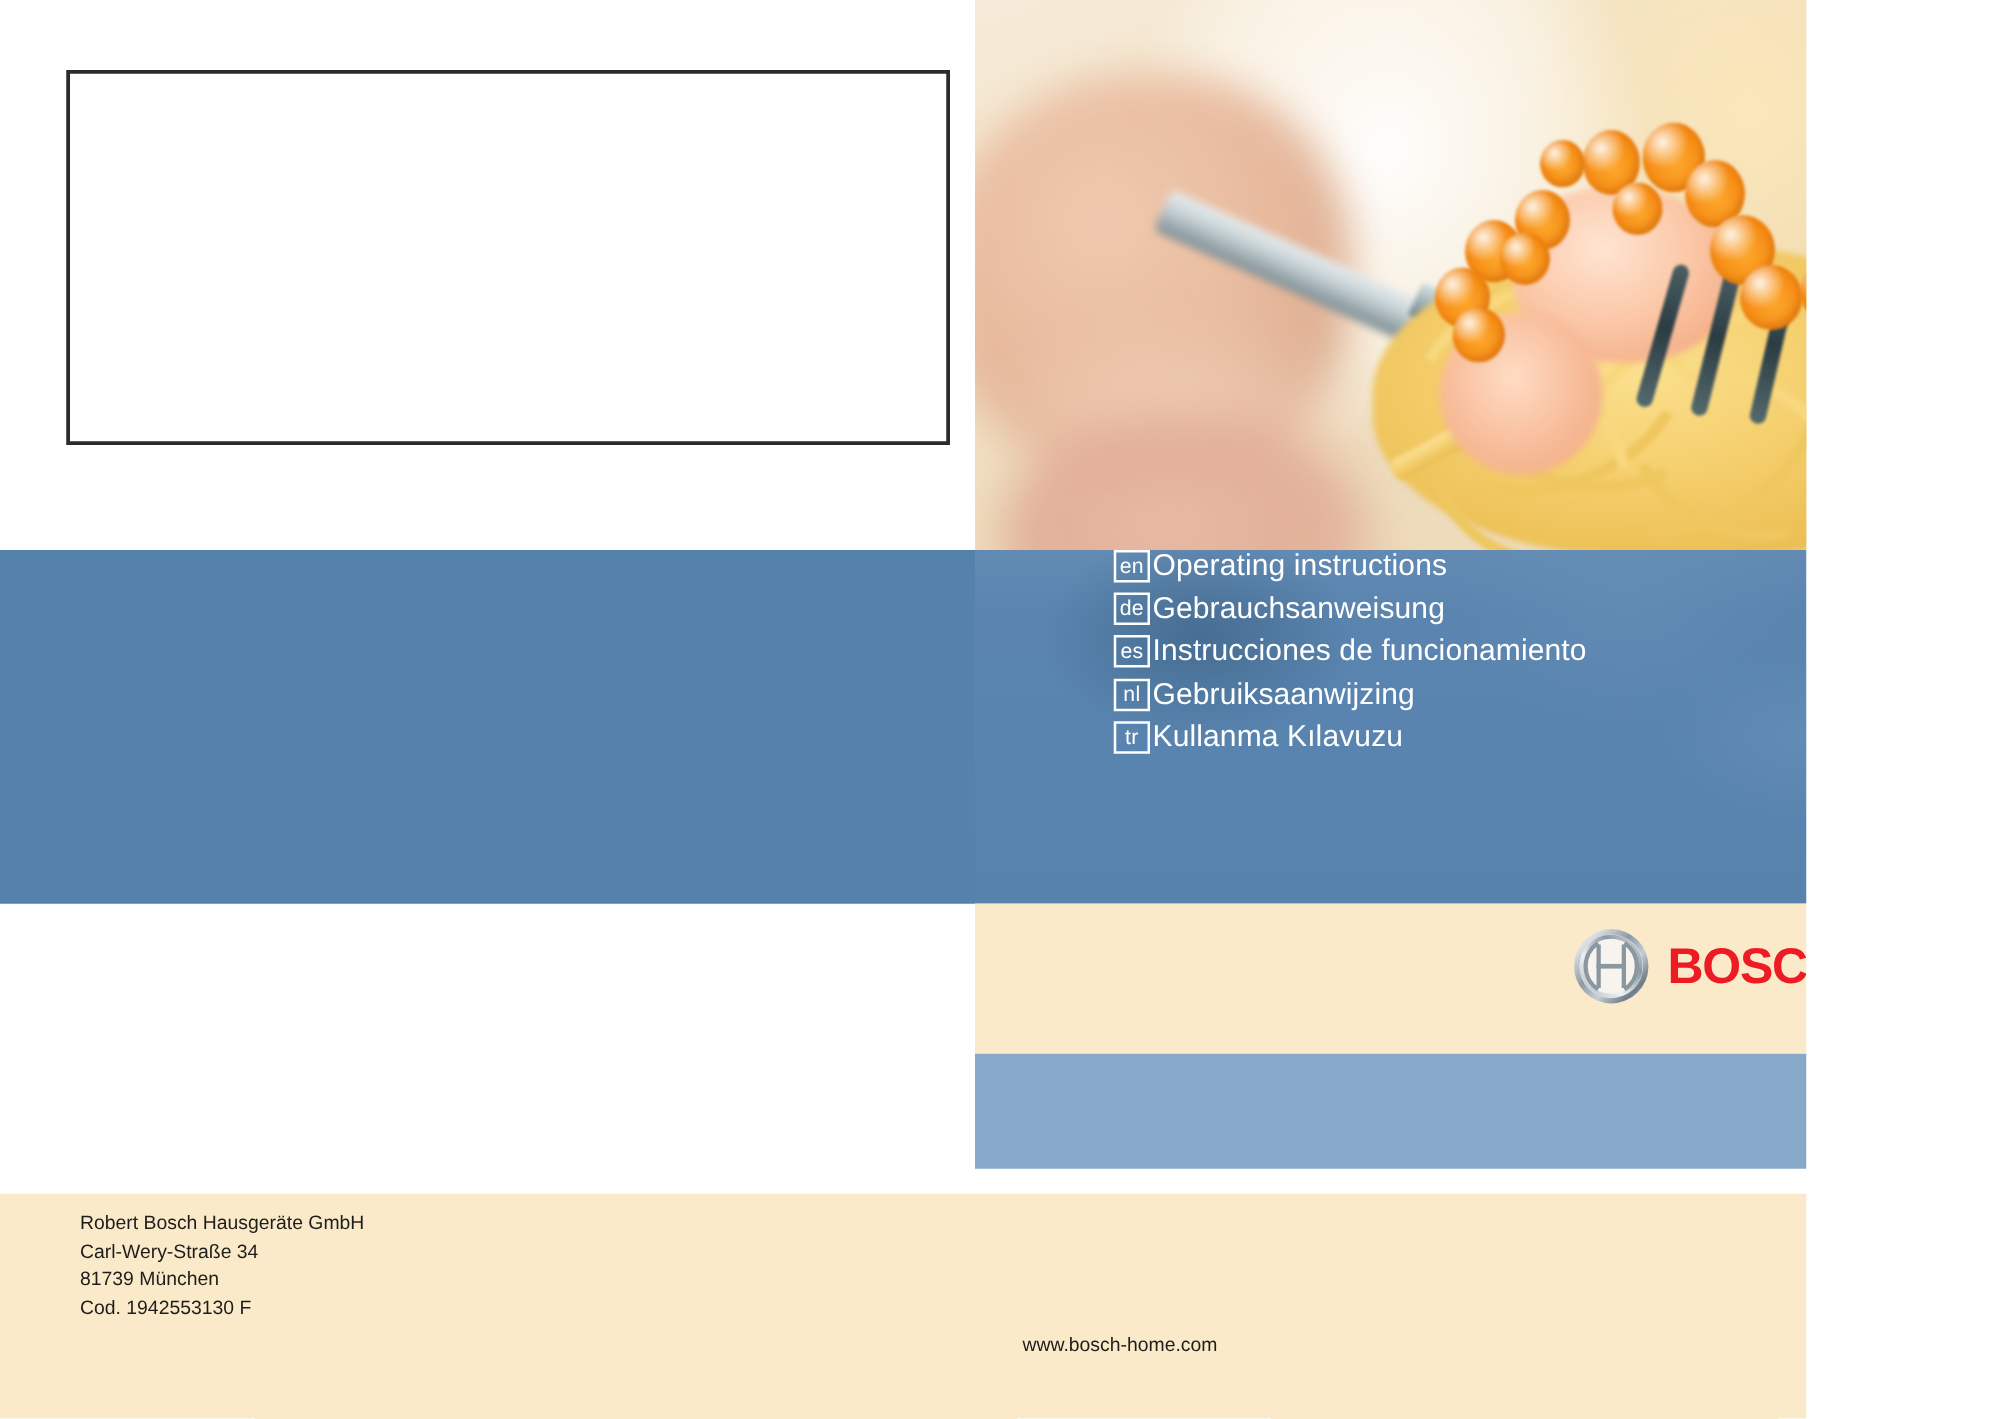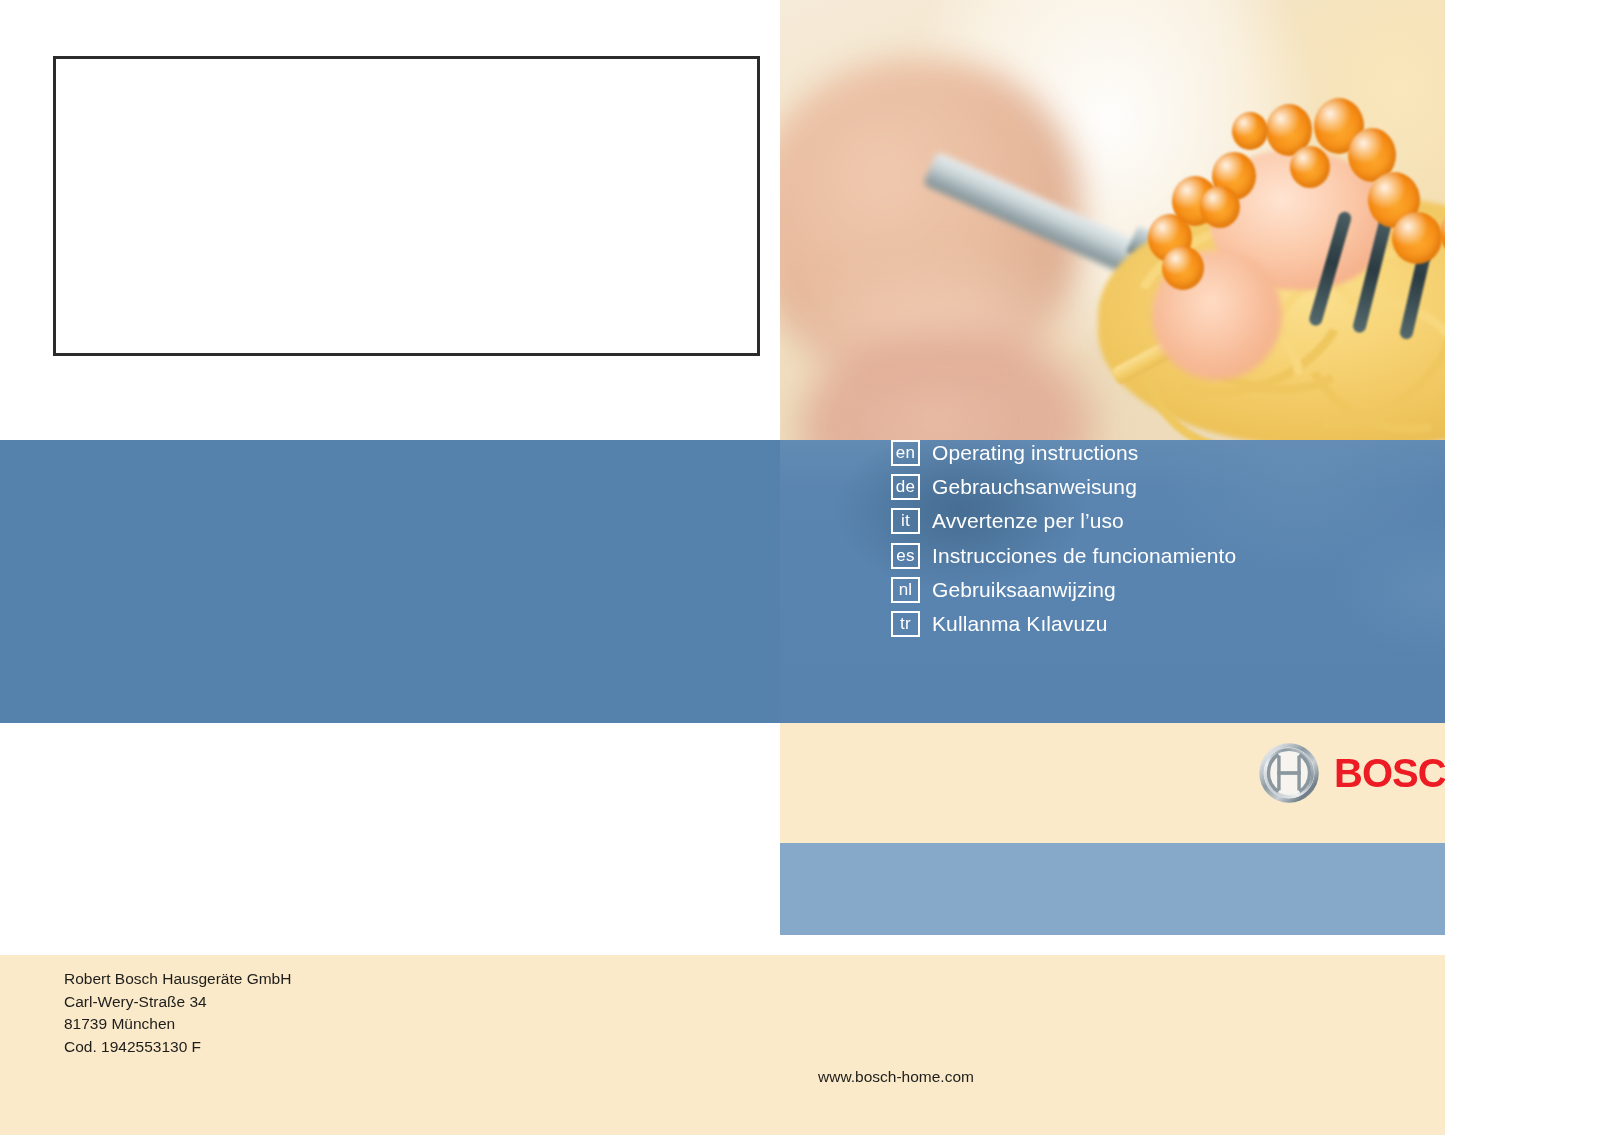--- a/index.html
+++ b/index.html
@@ -240,23 +240,23 @@
     border: 2px solid #ffffff;
     box-sizing: border-box;
     color: #ffffff;
     font-size: 17px;
     line-height: 22px;
     text-align: center;
     flex: 0 0 auto;
     letter-spacing: 0.2px;
   }
   .lang-name {
-    margin-left: 12px;
+    margin-left: 2px;
     color: #ffffff;
-    font-size: 21px;
+    font-size: 24px;
     letter-spacing: 0.1px;
     white-space: nowrap;
   }
 
   
   .bosch-logo {
     position: absolute;
     left: 1258px; top: 742px;
     display: flex;
     align-items: center;
@@ -351,24 +351,20 @@
   <div class="title-box"></div>
 
   <div class="lang-list">
     <div class="lang-row">
       <span class="lang-badge">en</span>
       <span class="lang-name">Operating  instructions</span>
     </div>
     <div class="lang-row">
       <span class="lang-badge">de</span>
       <span class="lang-name">Gebrauchsanweisung</span>
-    </div>
-    <div class="lang-row">
-      <span class="lang-badge">it</span>
-      <span class="lang-name">Avvertenze per l’uso</span>
     </div>
     <div class="lang-row">
       <span class="lang-badge">es</span>
       <span class="lang-name">Instrucciones de funcionamiento</span>
     </div>
     <div class="lang-row">
       <span class="lang-badge">nl</span>
       <span class="lang-name">Gebruiksaanwijzing</span>
     </div>
     <div class="lang-row">

